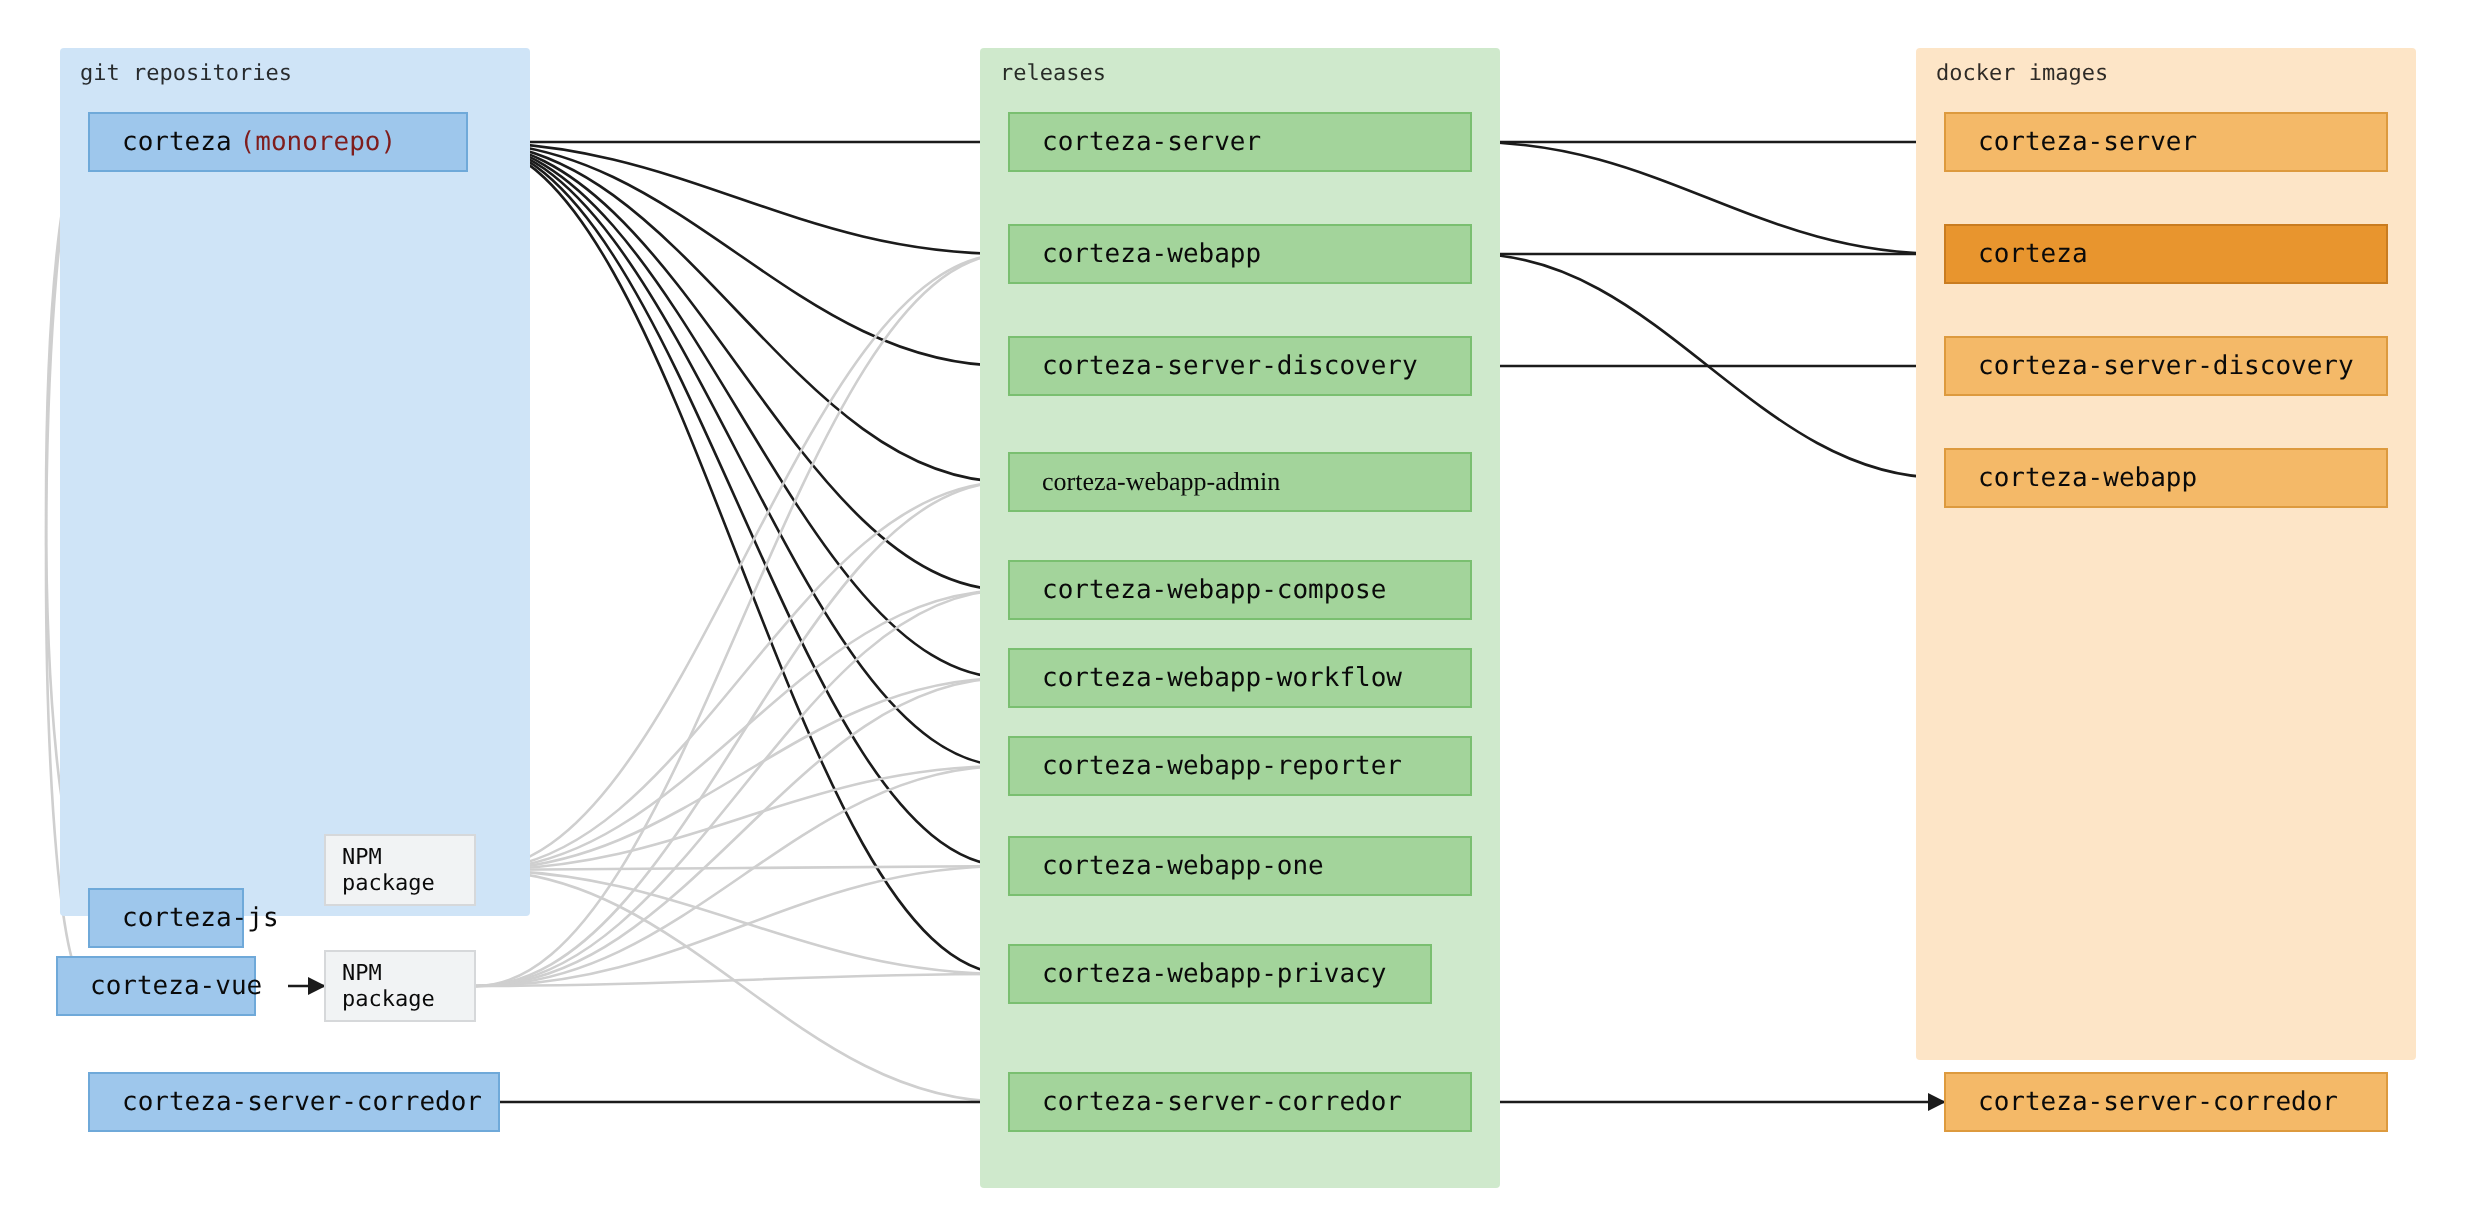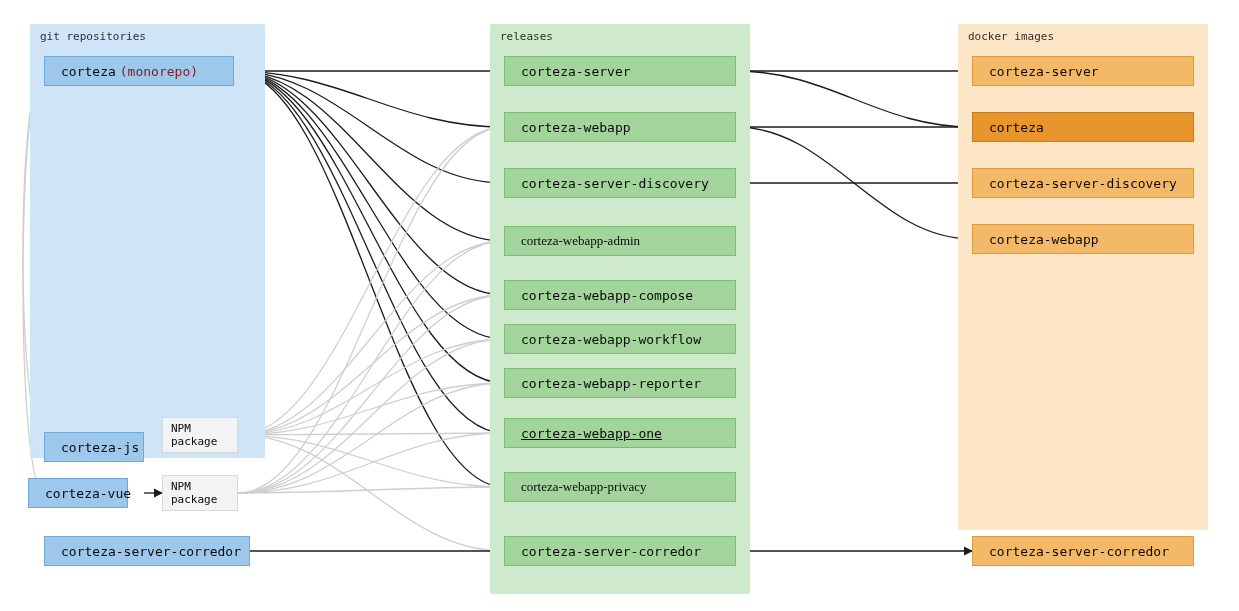--- a/index.html
+++ b/index.html
@@ -127,21 +127,21 @@
     <div class="cluster c-green-cluster" style="left: 490px; top: 24px; width: 260px; height: 570px;">
       <div class="cluster-title">releases</div>
     </div>
     <div class="cluster c-orange-cluster" style="left: 958px; top: 24px; width: 250px; height: 506px;">
       <div class="cluster-title">docker images</div>
     </div>
     <div class="node n-blue" style="left: 44px; top: 56px; width: 190px;">
       <span>corteza</span>
       <span class="sublabel">(monorepo)</span>
     </div>
-    <div class="node n-blue" style="left: 44px; top: 432px; width: 100px;">
+    <div class="node n-blue" style="left: 44px; top: 444px; width: 78px;">
       <span>corteza-js</span>
     </div>
     <div class="node n-blue" style="left: 28px; top: 478px; width: 100px;">
       <span>corteza-vue</span>
     </div>
     <div class="node n-blue" style="left: 44px; top: 536px; width: 206px;">
       <span>corteza-server-corredor</span>
     </div>
     <div class="npm" style="left: 162px; top: 417px;">
       <span>NPM package</span>
@@ -163,24 +163,24 @@
     </div>
     <div class="node n-green" style="left: 504px; top: 324px; width: 232px;">
       <span>corteza-webapp-workflow</span>
     </div>
     <div class="node n-green" style="left: 504px; top: 280px; width: 232px;">
       <span>corteza-webapp-compose</span>
     </div>
     <div class="node n-green" style="left: 504px; top: 368px; width: 232px;">
       <span>corteza-webapp-reporter</span>
     </div>
-    <div class="node n-green" style="left: 504px; top: 418px; width: 232px; text-decoration: underline;">
+    <div class="node n-green" style="left: 504px; top: 418px; width: 232px;">
       <span>corteza-webapp-one</span>
     </div>
-    <div class="node n-green" style="left: 504px; top: 472px; width: 232px; font-family: Liberation Serif, serif;">
+    <div class="node n-green" style="left: 504px; top: 472px; width: 212px;">
       <span>corteza-webapp-privacy</span>
     </div>
     <div class="node n-green" style="left: 504px; top: 536px; width: 232px;">
       <span>corteza-server-corredor</span>
     </div>
     <div class="node n-orange" style="left: 972px; top: 56px; width: 222px;">
       <span>corteza-server</span>
     </div>
     <div class="node n-orange-strong" style="left: 972px; top: 112px; width: 222px;">
       <span>corteza</span>

